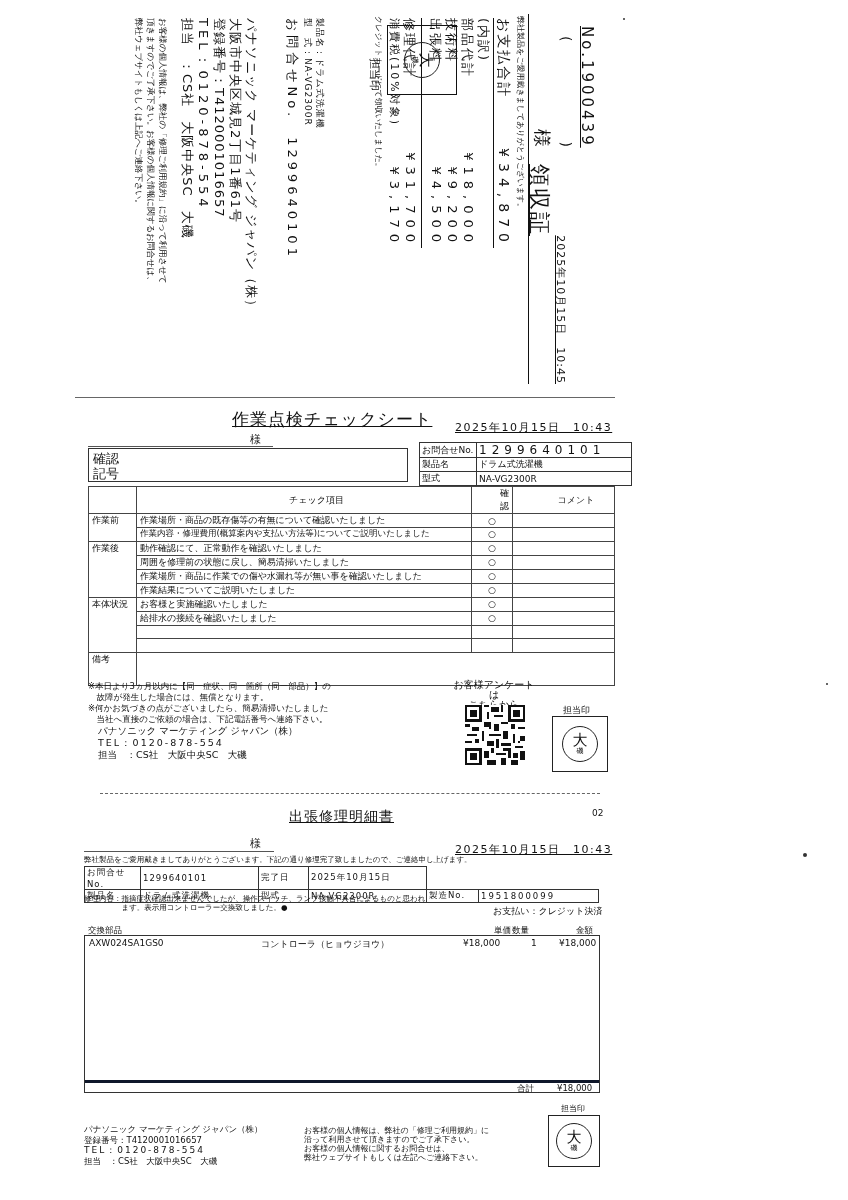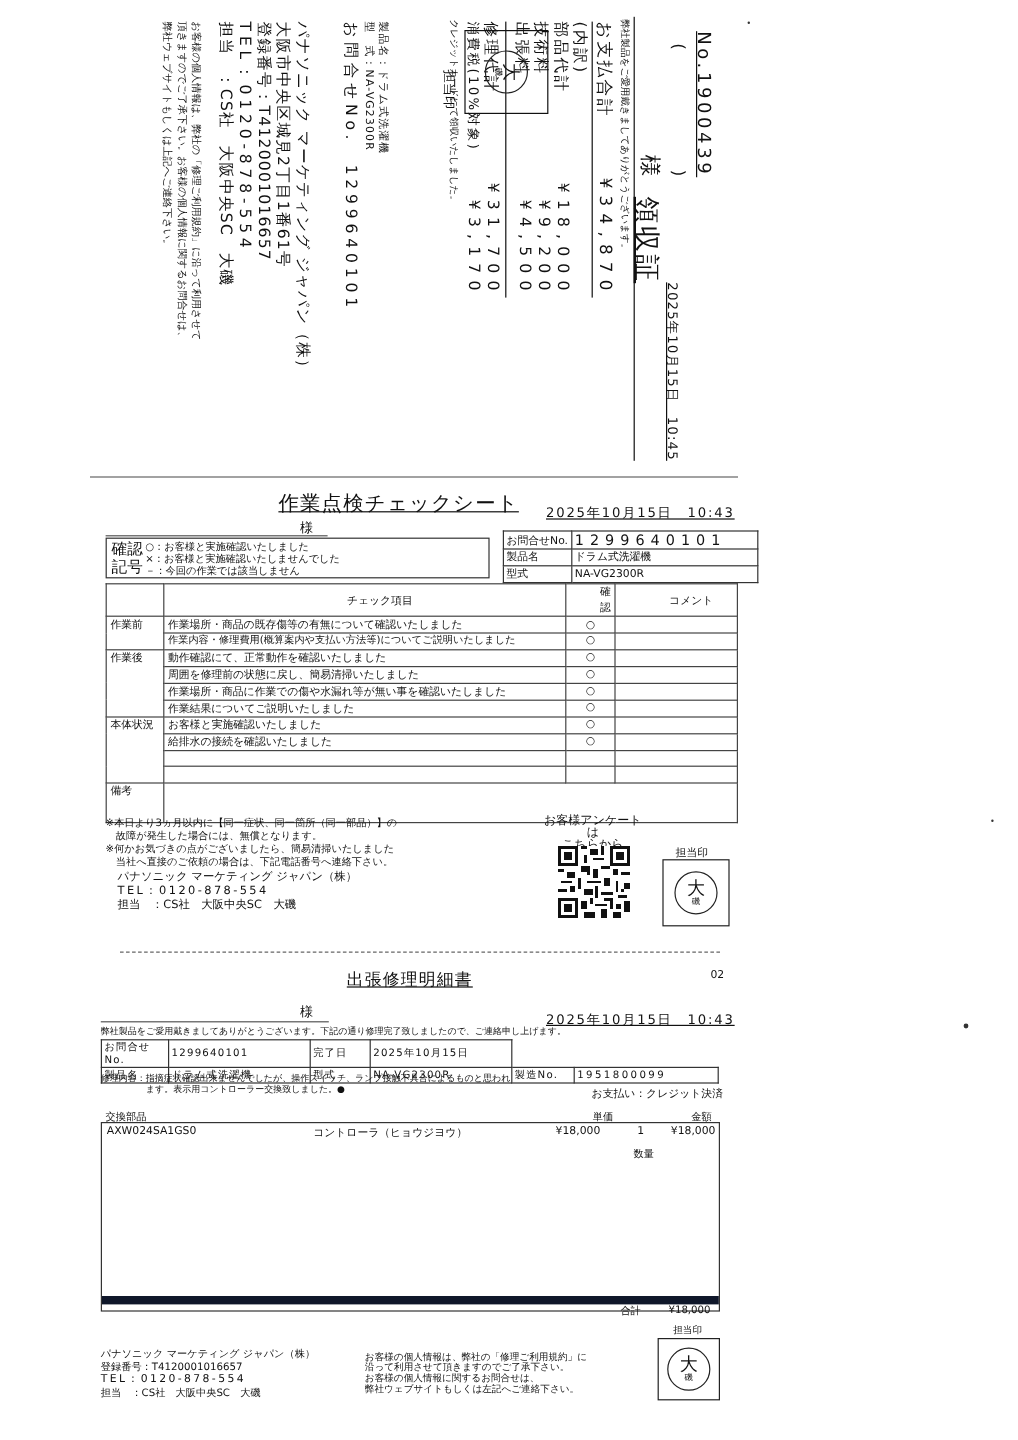--- a/index.html
+++ b/index.html
@@ -82,21 +82,21 @@
   .rs-tbl { position: absolute; left: 84px; top: 866px; border-collapse: collapse; font-size: 8.5px; }
   .rs-tbl td { border: 1px solid #333; height: 12px; padding: 0 2px; letter-spacing: 1px; }
   .rs-tbl td.noborder { border: none; }
   .rs-note { left: 84px; top: 894px; font-size: 7.5px; line-height: 9px; }
   .rs-pay { left: 493px; top: 905px; font-size: 9px; }
   .rs-head { left: 84px; top: 925px; width: 516px; font-size: 8.5px; }
   .rs-head span { position: absolute; }
   .rs-box { left: 84px; top: 935px; width: 516px; height: 158px; border: 1px solid #333; }
   .rs-row { position: absolute; left: 4px; top: 2px; width: 506px; font-size: 9px; }
   .rs-row span { position: absolute; }
-  .rs-total { position: absolute; left: 0; right: 0; bottom: 0; height: 12px; border-top: 7px solid #0f172a; font-size: 8.5px; }
+  .rs-total { position: absolute; left: 0; right: 0; bottom: 0; height: 12px; border-top: 3px solid #0f172a; font-size: 8.5px; }
   .rs-total span { position: absolute; }
   .footer-co { left: 84px; top: 1124px; font-size: 8.5px; line-height: 10.5px; }
   .footer-co .tel { letter-spacing: 2px; font-size: 9px; }
   .footer-priv { left: 304px; top: 1126px; font-size: 8px; line-height: 9px; }
   .stamp3-label { left: 561px; top: 1103px; font-size: 8px; }
   .stamp3-box { left: 548px; top: 1115px; width: 52px; height: 52px; border: 1px solid #222; }
 
   .dot { position: absolute; width: 3px; height: 3px; background: #333; border-radius: 50%; }
 </style>
 </head>
@@ -173,25 +173,20 @@
 
 <div class="divider" style="left:75px; top:397px; width:540px;"></div>
 
 <div class="abs cs-title">作業点検チェックシート</div>
 <div class="abs cs-date">2025年10月15日　10:43</div>
 <div class="abs cs-sama">様</div>
 <div class="abs cs-sama-line"></div>
 
 <div class="abs legend">
   <div class="kanji">確認記号</div>
-  <div class="items">
-    <div>○：お客様と実施確認いたしました</div>
-    <div>×：お客様と実施確認いたしませんでした</div>
-    <div>－：今回の作業では該当しません</div>
-  </div>
 </div>
 
 <table class="info-tbl">
   <tbody>
       <tr>
         <td class="lbl">お問合せNo.</td>
         <td class="val big">1299640101</td>
       </tr>
   <tr>
         <td class="lbl">製品名</td>
@@ -380,21 +375,21 @@
 
 <div class="abs rs-note">
   <div>修理内容：指摘症状確認出来ませんでしたが、操作スイッチ、ランプ接触不具合によるものと思われ</div>
   <div>　　　　　ます。表示用コントローラー交換致しました。●</div>
 </div>
 <div class="abs rs-pay">お支払い：クレジット決済</div>
 
 <div class="abs rs-head">
   <span style="left:4px;">交換部品</span>
   <span style="left:410px;">単価</span>
-  <span style="left:444px;margin-top:31px;">数量</span>
+  <span style="left:428px;">数量</span>
   <span style="left:492px;">金額</span>
 </div>
 
 <div class="abs rs-box">
   <div class="rs-row">
     <span style="left:0;">AXW024SA1GS0</span>
     <span style="left:172px;">コントローラ（ヒョウジヨウ）</span>
     <span style="left:374px;">¥18,000</span>
     <span style="left:442px;">1</span>
     <span style="left:470px;">¥18,000</span>

